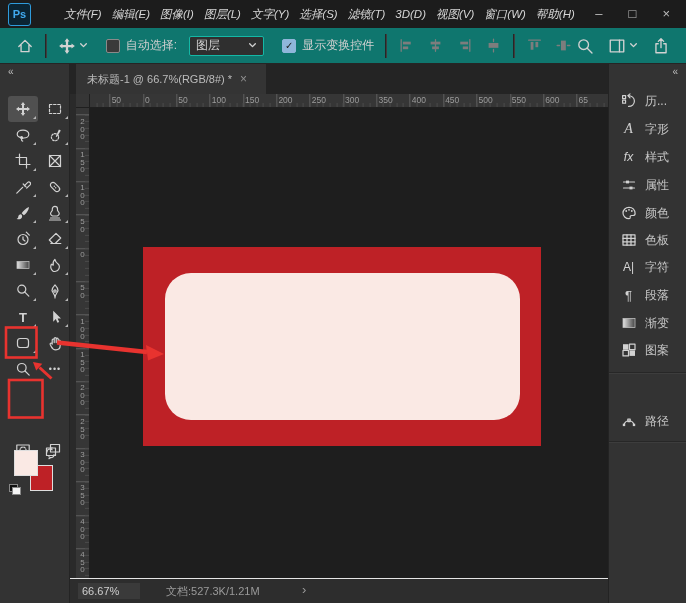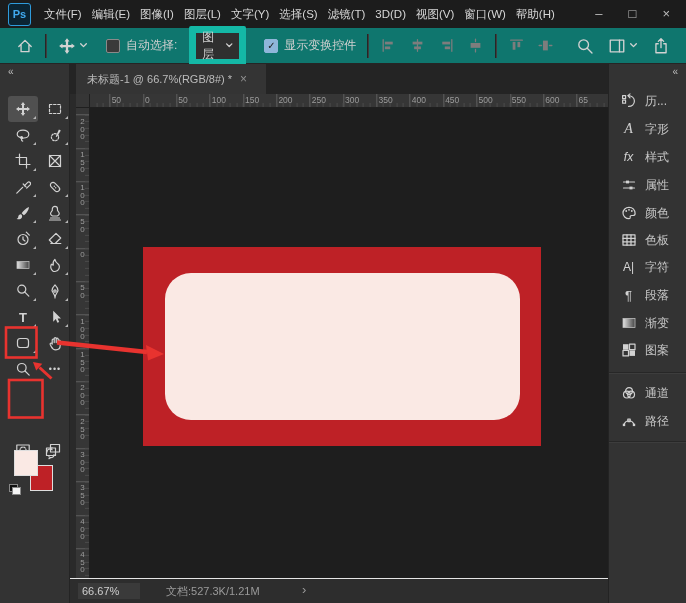--- a/index.html
+++ b/index.html
@@ -2,39 +2,39 @@
 <html><head>
 <meta charset="utf-8">
 <style>
   html,body{margin:0;padding:0;background:#555;}
   #app{position:relative;width:686px;height:603px;background:#323232;overflow:hidden;
        font-family:"Liberation Sans","DejaVu Sans",sans-serif;color:#d0d0d0;-webkit-font-smoothing:antialiased;}
   
   #titlebar{position:absolute;left:0;top:0;width:686px;height:28px;background:#1c1c1c;display:flex;align-items:center;}
   #ps-logo{width:21px;height:21px;margin-left:8px;border-radius:3px;background:#0b2433;border:1px solid #2f9bdb;
            color:#41aaf0;font-size:11px;font-weight:bold;display:flex;align-items:center;justify-content:center;}
-  .menus{display:flex;margin-left:8px;}
+  .menus{display:flex;margin-left:28px;font-style:italic;}
   .menu-item{font-size:11.5px;color:#d6d6d6;padding:0 5px;line-height:28px;cursor:default;white-space:nowrap;}
   #win-controls{margin-left:auto;display:flex;align-items:center;gap:26px;padding-right:16px;color:#bdbdbd;}
   #win-controls span{font-size:13px;line-height:28px;}
   
   #obar{position:absolute;left:0;top:28px;width:686px;height:36px;background:#0f766e;border-bottom:1px solid #252525;
         display:flex;align-items:center;box-sizing:border-box;}
   .sep{width:1px;height:24px;background:#262626;border-right:1px solid #3e3e3e;margin:0 9px;}
   .ic{stroke:#d2d2d2;fill:none;stroke-width:1.2;stroke-linecap:round;stroke-linejoin:round;}
   .icf{fill:#d2d2d2;stroke:none;}
   .icd{stroke:#7d7d7d;fill:none;stroke-width:1.2;stroke-linecap:round;}
   .icdf{fill:#7d7d7d;stroke:none;}
   .obtn{display:flex;align-items:center;justify-content:center;padding:2px;}
   .cb{width:12px;height:12px;border:1px solid #8a8a8a;background:#3a3a3a;border-radius:2px;margin-right:6px;flex:none;}
   .cb.checked{background:#8fb6da;border-color:#8fb6da;color:#1d1d1d;font-size:10px;font-weight:bold;
               display:flex;align-items:center;justify-content:center;line-height:12px;}
   .oblabel{font-size:12px;color:#cfcfcf;white-space:nowrap;}
-  #layer-dd{display:flex;align-items:center;justify-content:space-between;width:57px;height:20px;margin-left:10px;
-            border:7px solid #14b8a6;border-radius:2px;background:#2f2f2f;padding:13px 6px;box-sizing:border-box;}
+  #layer-dd{display:flex;align-items:center;justify-content:space-between;width:76px;height:20px;margin-left:10px;
+            border:1px solid #14b8a6;border-radius:2px;background:#2f2f2f;padding:5px 6px;box-sizing:border-box;}
   #layer-dd span{font-size:12px;color:#d0d0d0;}
   
   #toolbar{position:absolute;left:0;top:64px;width:70px;height:539px;background:#333333;border-right:1px solid #242424;box-sizing:border-box;}
   #tb-collapse{position:absolute;left:8px;top:2px;font-size:10px;color:#bdbdbd;}
   .tool{position:absolute;width:30px;height:26px;display:flex;align-items:center;justify-content:center;border-radius:3px;}
   .tool.sel{background:#505050;}
   .tool.fly::after{content:"";position:absolute;right:2px;bottom:3px;width:0;height:0;
                    border-left:3px solid transparent;border-bottom:3px solid #b5b5b5;}
   .ttool{font-size:13px;color:#d2d2d2;font-weight:bold;}
   #fg-swatch{position:absolute;left:14px;top:386px;width:24px;height:26px;border:1px solid #dedede;box-sizing:border-box;z-index:3;}
@@ -520,30 +520,20 @@
             <rect class="ic" x="8.5" y="2.2" width="5.5" height="5.5"></rect>
             <rect class="ic" x="2" y="8.4" width="5.5" height="5.5"></rect>
             <rect class="icf" x="8.5" y="8.4" width="5.5" height="5.5"></rect>
           </svg>
         </span>
       <span class="p-label">图案</span>
     </div>
 
     <div class="p-sep" style="top:308px"></div>
 
-    <div class="p-item" style="top:315px">
-      <span class="p-ic">
-        <svg width="16" height="16" viewBox="0 0 16 16">
-            <circle class="ic" cx="8" cy="6" r="3.4"></circle>
-            <circle class="ic" cx="5.9" cy="9.6" r="3.4"></circle>
-            <circle class="ic" cx="10.1" cy="9.6" r="3.4"></circle>
-          </svg>
-        </span>
-      <span class="p-label">通道</span>
-    </div>
     <div class="p-item" style="top:343px">
       <span class="p-ic">
         <svg width="16" height="16" viewBox="0 0 16 16">
             <path class="ic" d="M3 11.5C5 6.5 11 6.5 13 11.5"></path>
             <rect class="icf" x="1.8" y="10.7" width="2.4" height="2.4"></rect>
             <rect class="icf" x="11.8" y="10.7" width="2.4" height="2.4"></rect>
             <rect class="ic" x="6.8" y="6.2" width="2.4" height="2.4"></rect>
           </svg>
         </span>
       <span class="p-label">路径</span>

